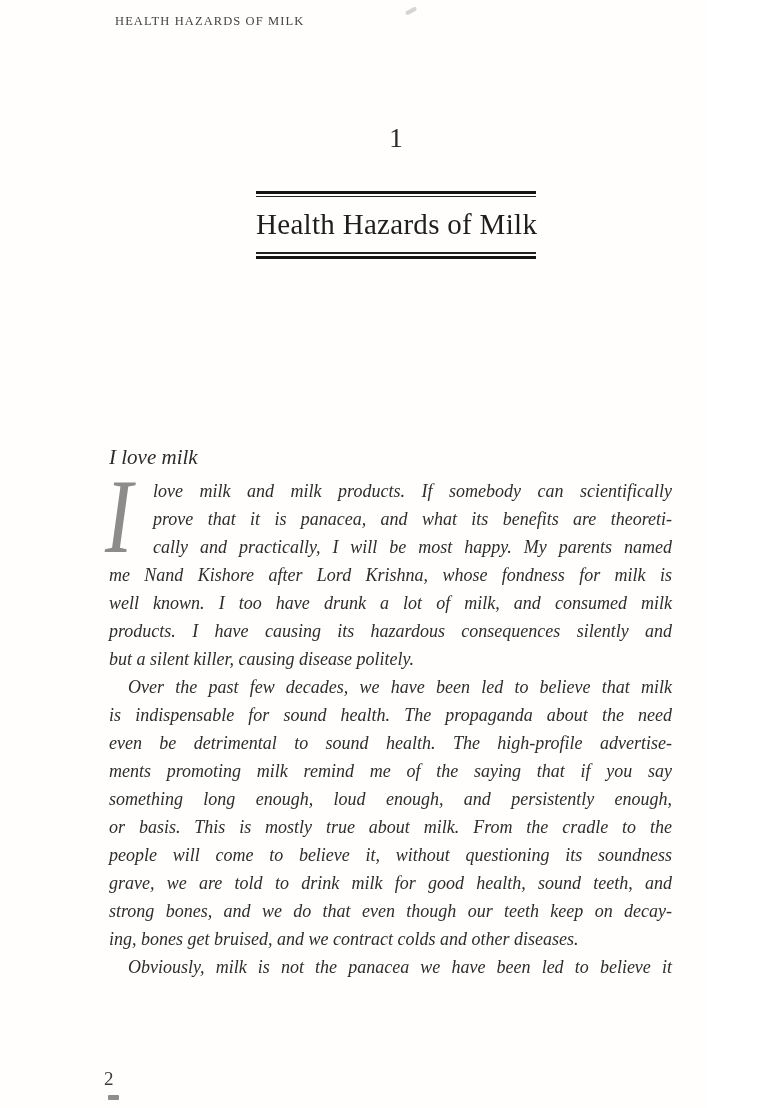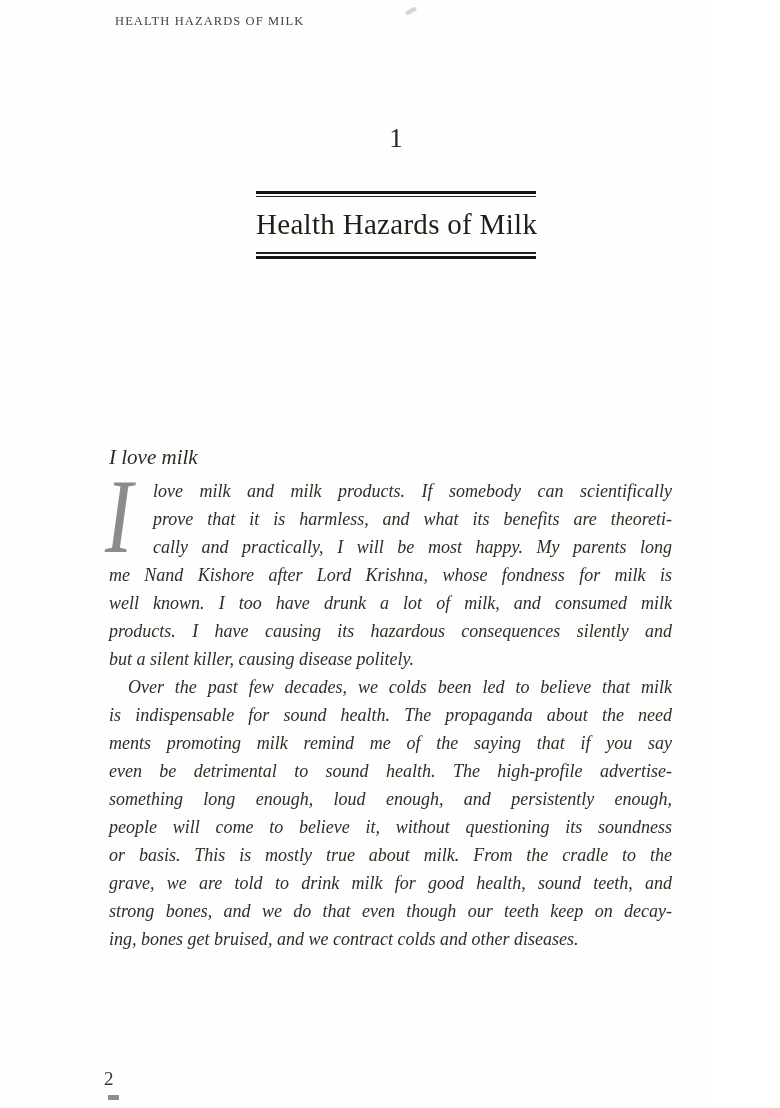--- a/index.html
+++ b/index.html
@@ -135,43 +135,46 @@
     </div>
   </div>
 
   <div class="body-column">
     <h2 class="section-heading">I love milk</h2>
 
     <div class="para para-dropcap">
       <span class="drop-cap">I</span>
       <div class="beside-cap">
           <div class="bl">love milk and milk products. If somebody can scientifically</div>
-          <div class="bl">prove that it is harmless, and what its benefits are theoreti-</div>
-          <div class="bl">cally and practically, I will be most happy. My parents long</div>
+          <div class="bl">prove that it is panacea, and what its benefits are theoreti-</div>
+          <div class="bl">cally and practically, I will be most happy. My parents named</div>
         </div>
       <div>
           <div class="bl">me Nand Kishore after Lord Krishna, whose fondness for milk is</div>
           <div class="bl">well known. I too have drunk a lot of milk, and consumed milk</div>
           <div class="bl">products. I have causing its hazardous consequences silently and</div>
           <div class="bl bl-last">but a silent killer, causing disease politely.</div>
         </div>
     </div>
 
     <div class="para para-indent">
-        <div class="bl">Over the past few decades, we colds been led to believe that milk</div>
+        <div class="bl">Over the past few decades, we have been led to believe that milk</div>
         <div class="bl">is indispensable for sound health. The propaganda about the need</div>
+        <div class="bl">even be detrimental to sound health. The high-profile advertise-</div>
         <div class="bl">ments promoting milk remind me of the saying that if you say</div>
-        <div class="bl">even be detrimental to sound health. The high-profile advertise-</div>
         <div class="bl">something long enough, loud enough, and persistently enough,</div>
+        <div class="bl">or basis. This is mostly true about milk. From the cradle to the</div>
         <div class="bl">people will come to believe it, without questioning its soundness</div>
-        <div class="bl">or basis. This is mostly true about milk. From the cradle to the</div>
         <div class="bl">grave, we are told to drink milk for good health, sound teeth, and</div>
         <div class="bl">strong bones, and we do that even though our teeth keep on decay-</div>
         <div class="bl bl-last">ing, bones get bruised, and we contract colds and other diseases.</div>
       </div>
 
+    <div class="para para-indent">
+        <div class="bl">Obviously, milk is not the panacea we have been led to believe it</div>
+      </div>
   </div>
 
   <div class="page-number">2</div>
 
   <div class="smudge-bottom"></div>
 
 </div>
 
 </body></html>

